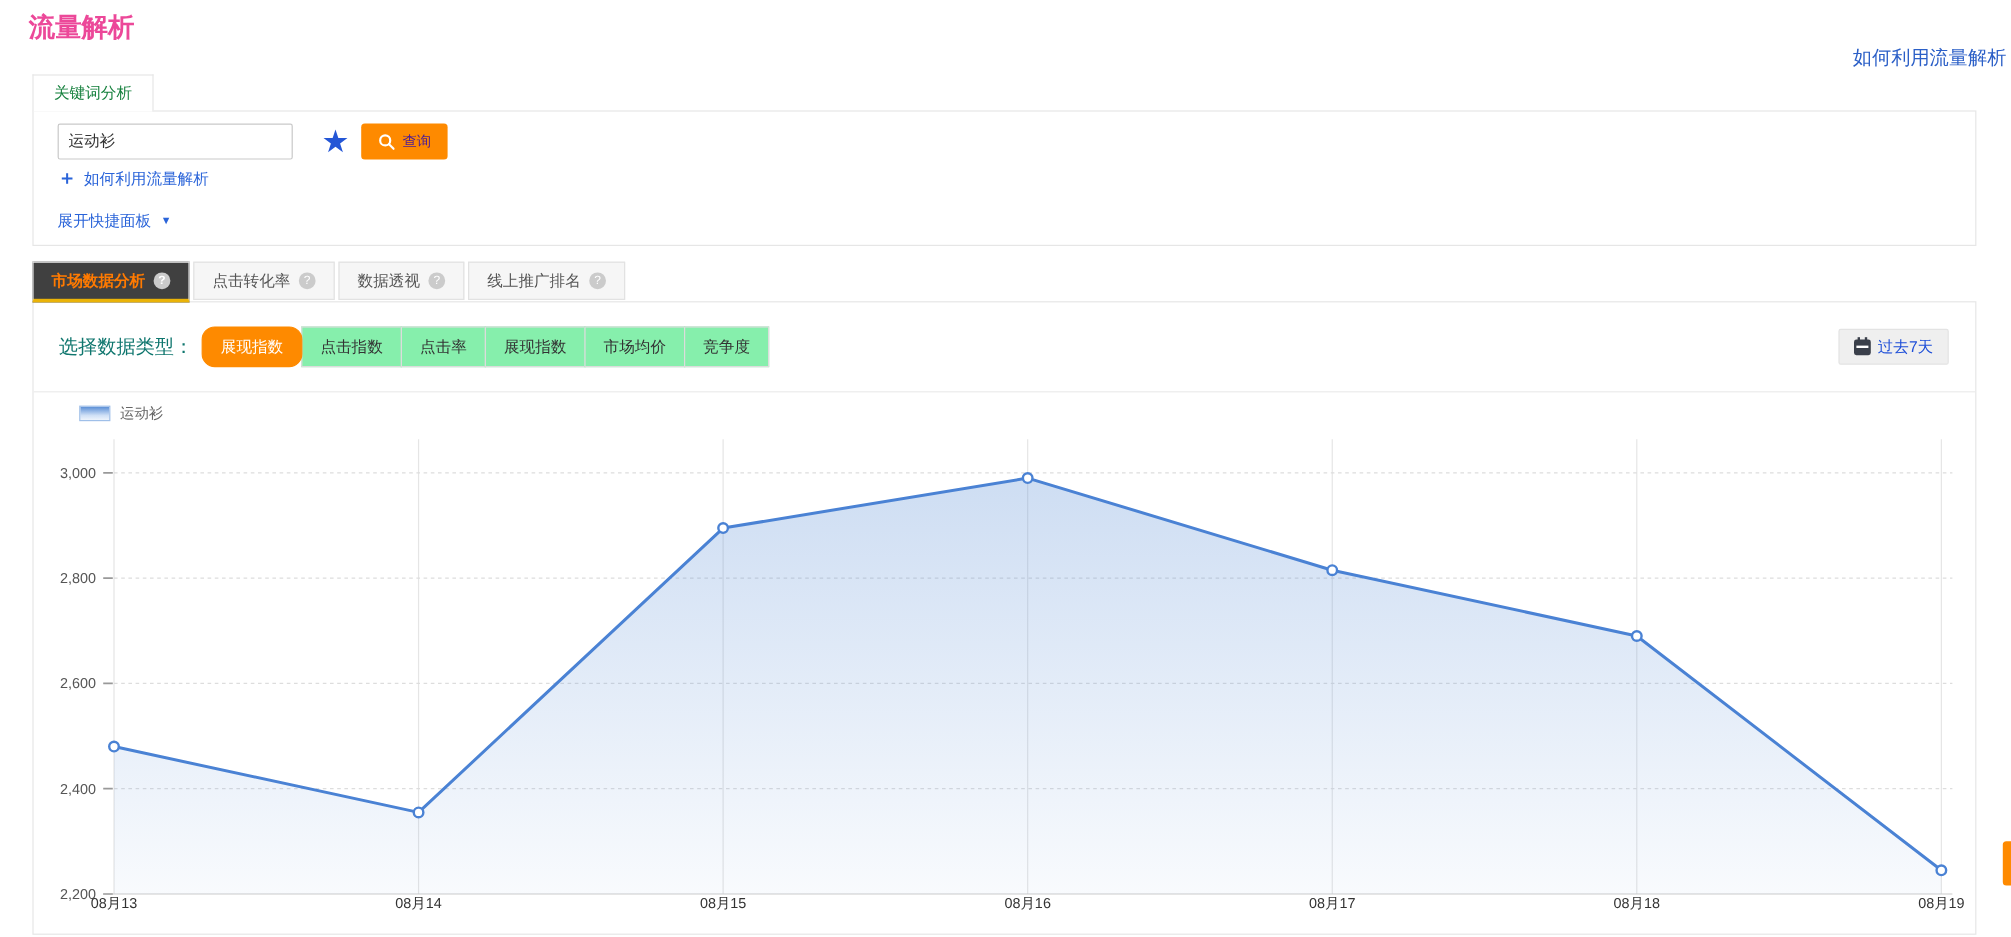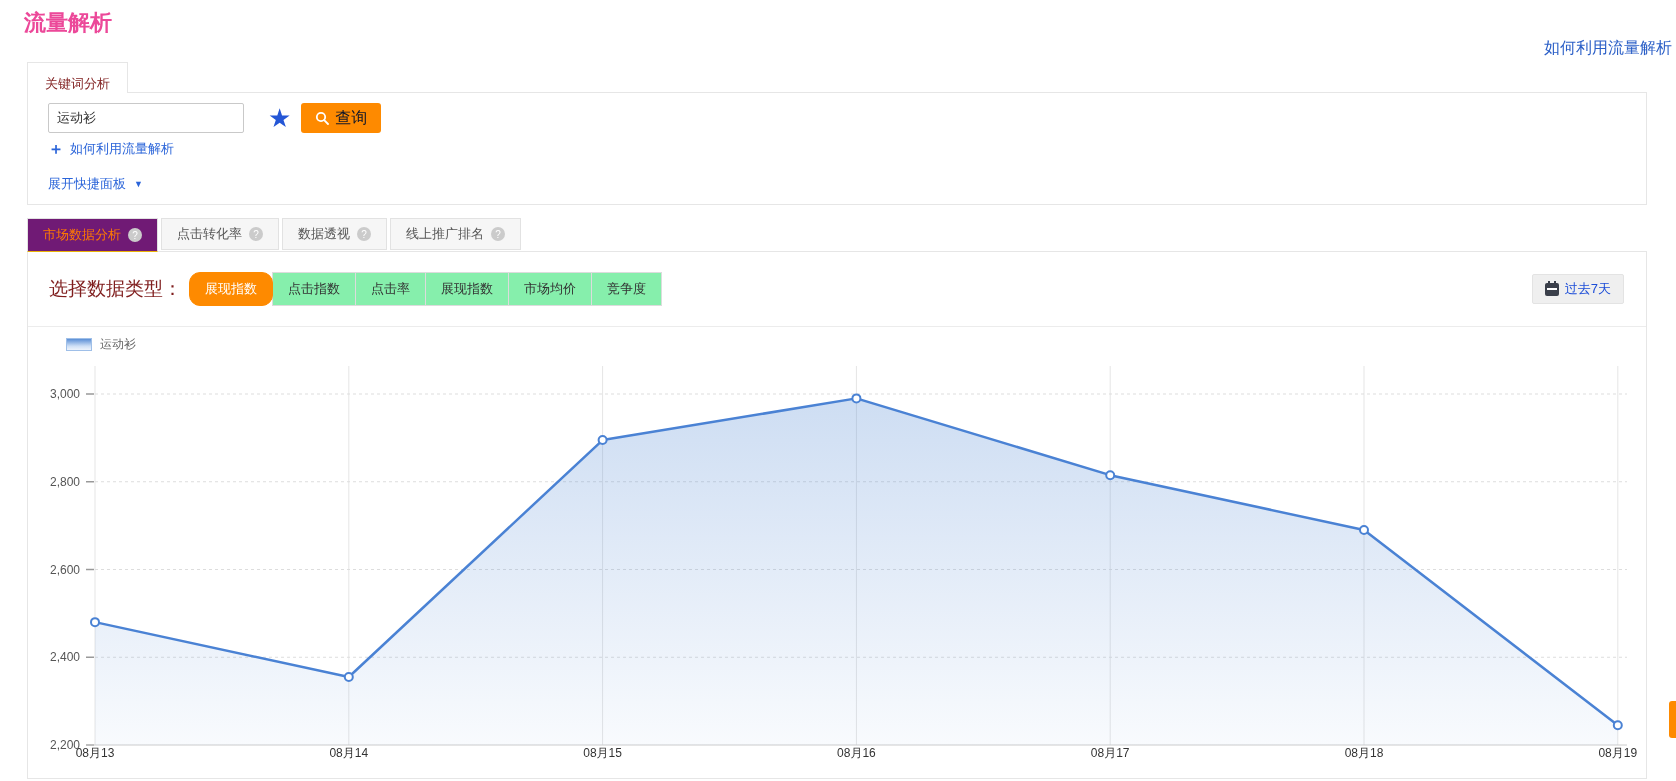--- a/index.html
+++ b/index.html
@@ -7,48 +7,48 @@
   body {
     width:1676px; height:781px; position:relative; overflow:hidden;
     background:#ffffff; color:#333;
     font-family:"Liberation Sans","DejaVu Sans",sans-serif;
   }
   .page-title { position:absolute; left:24px; top:8px; font-size:22px; font-weight:600; color:#ec4899; }
   .help-link { position:absolute; right:4px; top:38px; font-size:16px; color:#2b5fc7; cursor:pointer; }
 
   
   .kw-tab { position:absolute; left:27px; top:62px; height:31px; padding:0 17px; background:#fff;
-    border:1px solid #e6e6e6; border-bottom:none; display:flex; align-items:flex-end;
-    font-size:13px; color:#7f1d1d; z-index:2; }
+    border:1px solid #e6e6e6; border-bottom:none; display:flex; align-items:center;
+    font-size:13px; color:#15803d; z-index:2; }
   .kw-panel { position:absolute; left:27px; top:92px; width:1620px; height:113px;
     border:1px solid #e6e6e6; background:#fff; }
   .kw-row { position:absolute; left:20px; top:10px; display:flex; align-items:center; }
   .keyword-input { width:196px; height:30px; border:1px solid #c9c9c9; border-radius:2px;
     padding:0 8px; font-size:13px; color:#333; font-family:inherit; }
   .star-icon { color:#2456d6; font-size:26px; line-height:1; margin:0 10px 0 24px; cursor:pointer; }
   .query-btn { height:30px; padding:0 14px; background:#fe8a00; border:none; border-radius:3px;
-    color:#0f172a; font-size:16px; display:flex; align-items:center; gap:6px; cursor:pointer; font-family:inherit; }
+    color:#4c1d95; font-size:12px; display:flex; align-items:center; gap:6px; cursor:pointer; font-family:inherit; }
   .link-row { position:absolute; left:20px; font-size:13px; color:#2a64d9; display:flex;
     align-items:center; gap:6px; cursor:pointer; }
   .plus-glyph { font-size:16px; font-weight:bold; line-height:1; }
   .caret-down { font-size:9px; margin-left:2px; }
 
   
   .tabs2 { position:absolute; left:27px; top:218px; display:flex; gap:3px; align-items:flex-start; z-index:2; }
   .tab2 { height:32px; padding:0 15px; background:#f6f6f6; border:1px solid #e2e2e2;
     display:flex; align-items:center; gap:7px; font-size:13px; color:#555; cursor:pointer; }
-  .tab2.active { background:#701a75; color:#ff7a00; height:34px; border-bottom:1px solid #eab308; }
+  .tab2.active { background:#404040; color:#ff7a00; height:34px; border-bottom:3px solid #eab308;font-weight:bold; }
   .qmark-icon { width:14px; height:14px; border-radius:50%; background:#cbcbcb; color:#fff;
     font-size:10px; display:flex; align-items:center; justify-content:center; flex:0 0 auto; }
 
   
   .chart-panel { position:absolute; left:27px; top:251px; width:1620px; height:528px;
     border:1px solid #e6e6e6; background:#fff; }
   .controls { position:absolute; left:21px; top:20px; display:flex; align-items:center; }
-  .controls-label { font-size:19px; color:#7f1d1d; margin-right:8px; }
+  .controls-label { font-size:16px; color:#0f766e; margin-right:8px; }
   .btn-group { display:flex; }
   .dt-btn { height:34px; padding:0 15px; font-size:13px; background:#86efac; border:1px solid #dcdcdc;
     margin-left:-1px; color:#333; cursor:pointer; font-family:inherit; white-space:nowrap; }
   .dt-btn.active { background:#fe8a00; border-color:#fe8a00; color:#fff; position:relative; z-index:1;border-radius:11px; }
   .date-btn { position:absolute; right:22px; top:22px; height:30px; padding:0 12px;
     background:#efefef; border:1px solid #e3e3e3; border-radius:2px; font-size:13px; color:#1d4ed8;
     display:flex; align-items:center; gap:6px; cursor:pointer; font-family:inherit; }
   .cal-icon { width:14px; height:13px; position:relative; background:#3a3f4a; border-radius:2px; }
   .cal-icon::before { content:""; position:absolute; left:2px; right:2px; top:5px; height:2px; background:#fff; }
   .cal-icon::after { content:""; position:absolute; left:3px; top:-2px; width:2px; height:3px;

